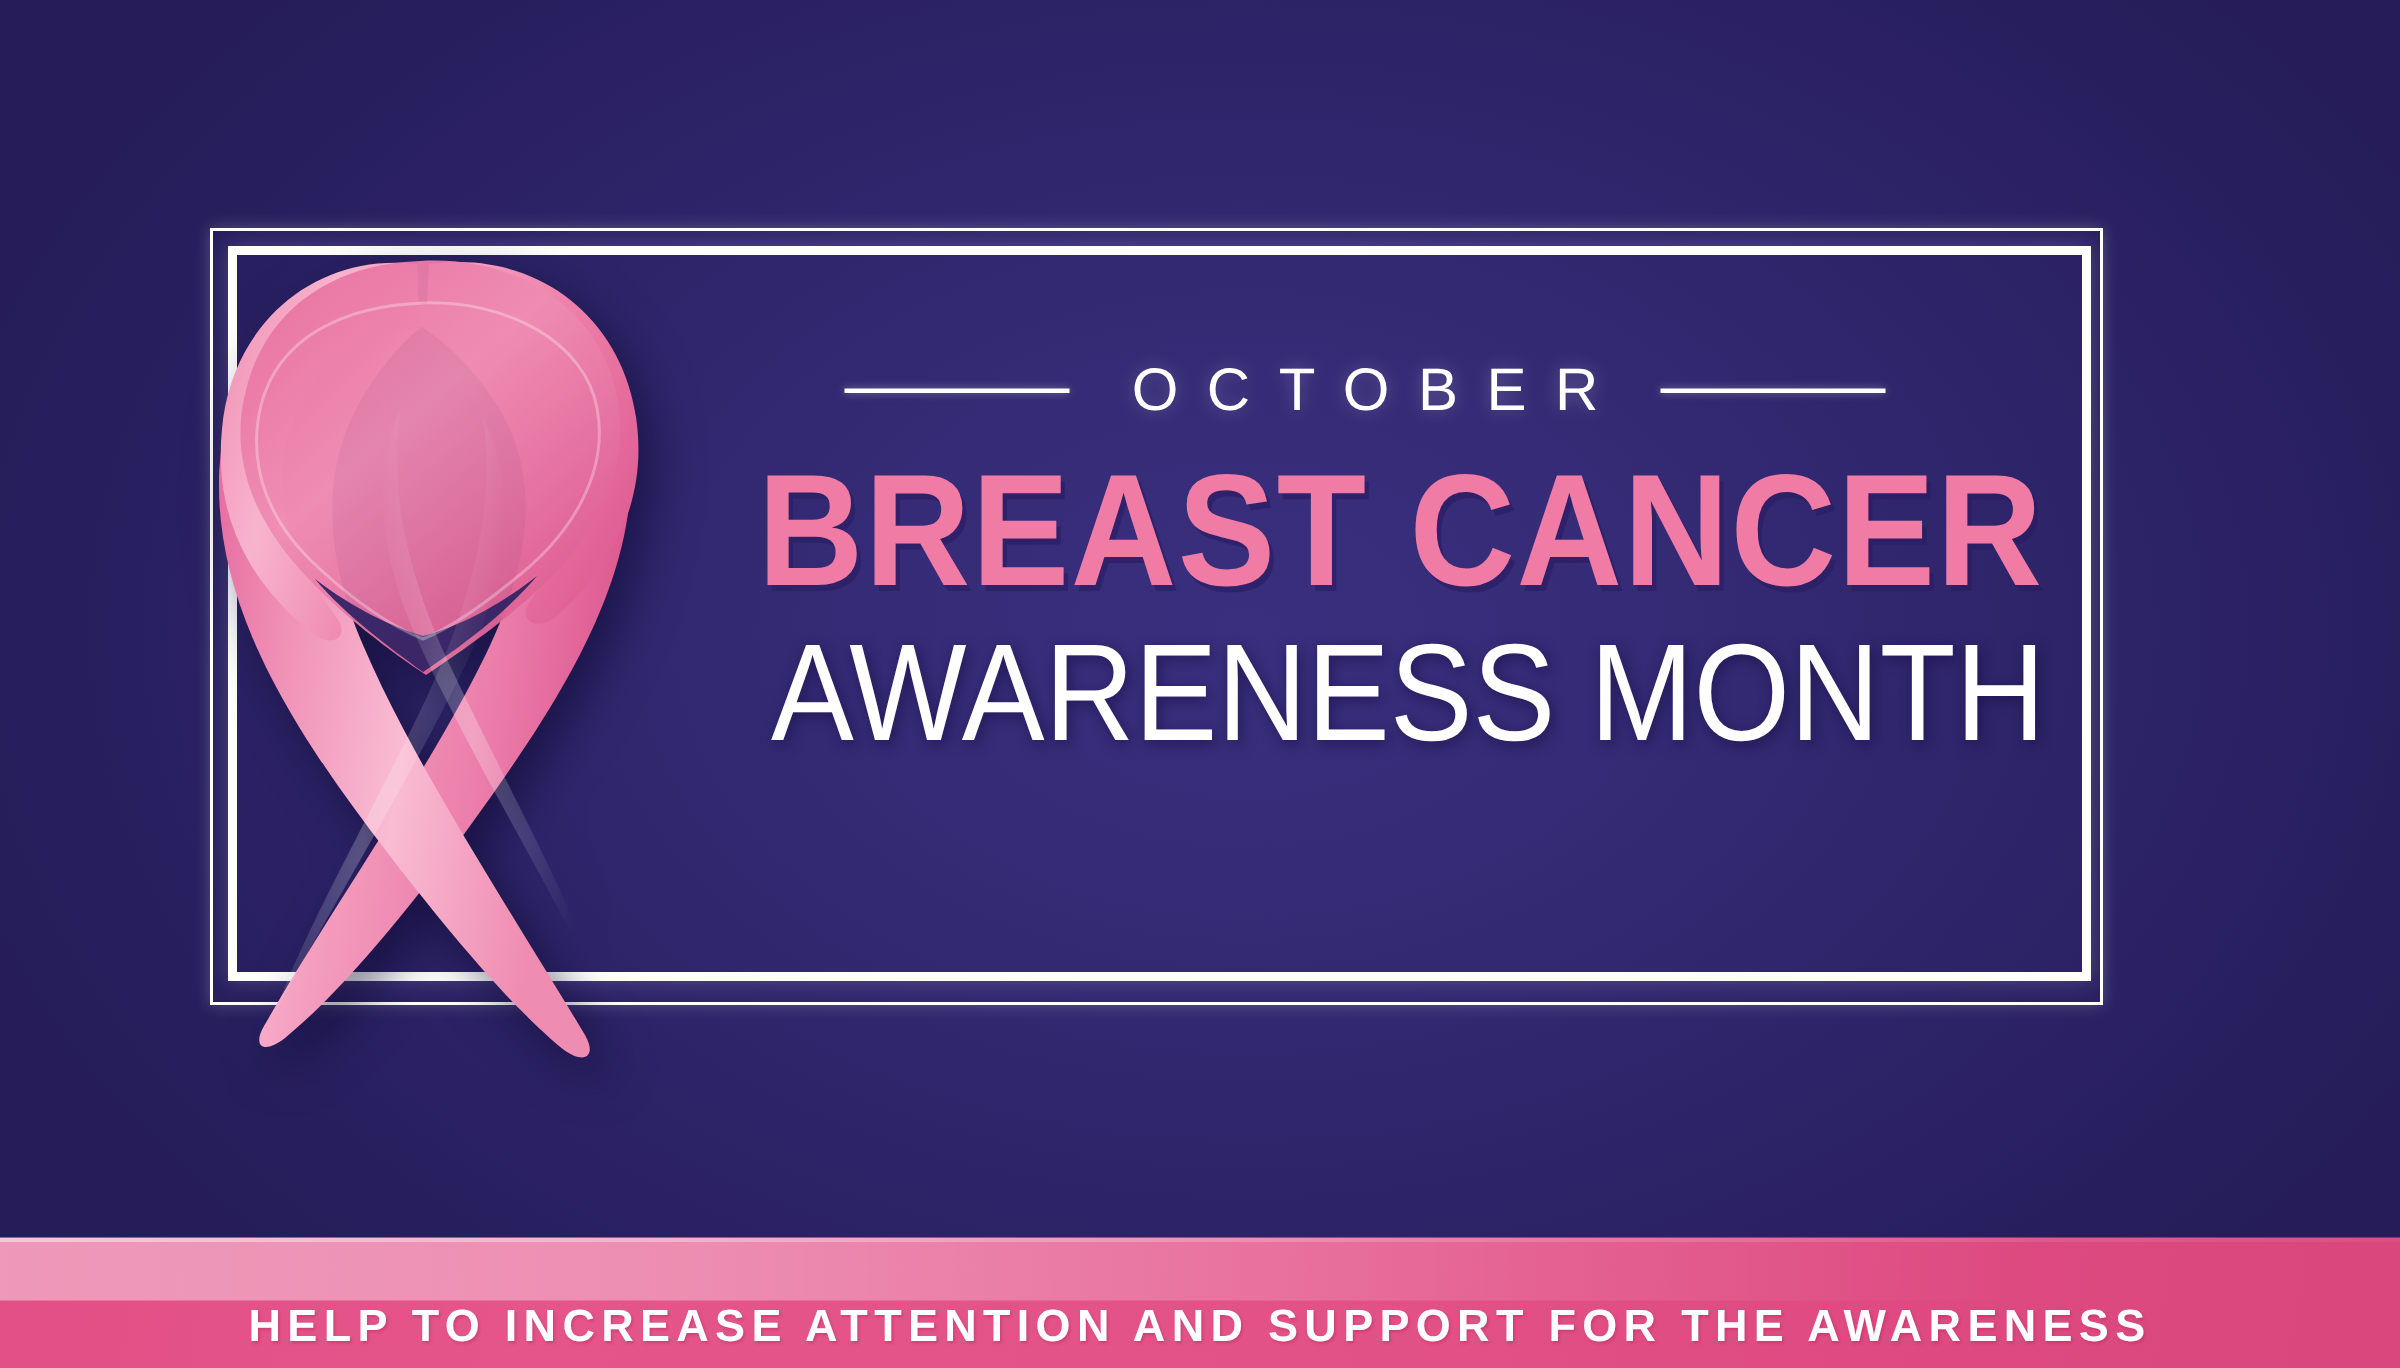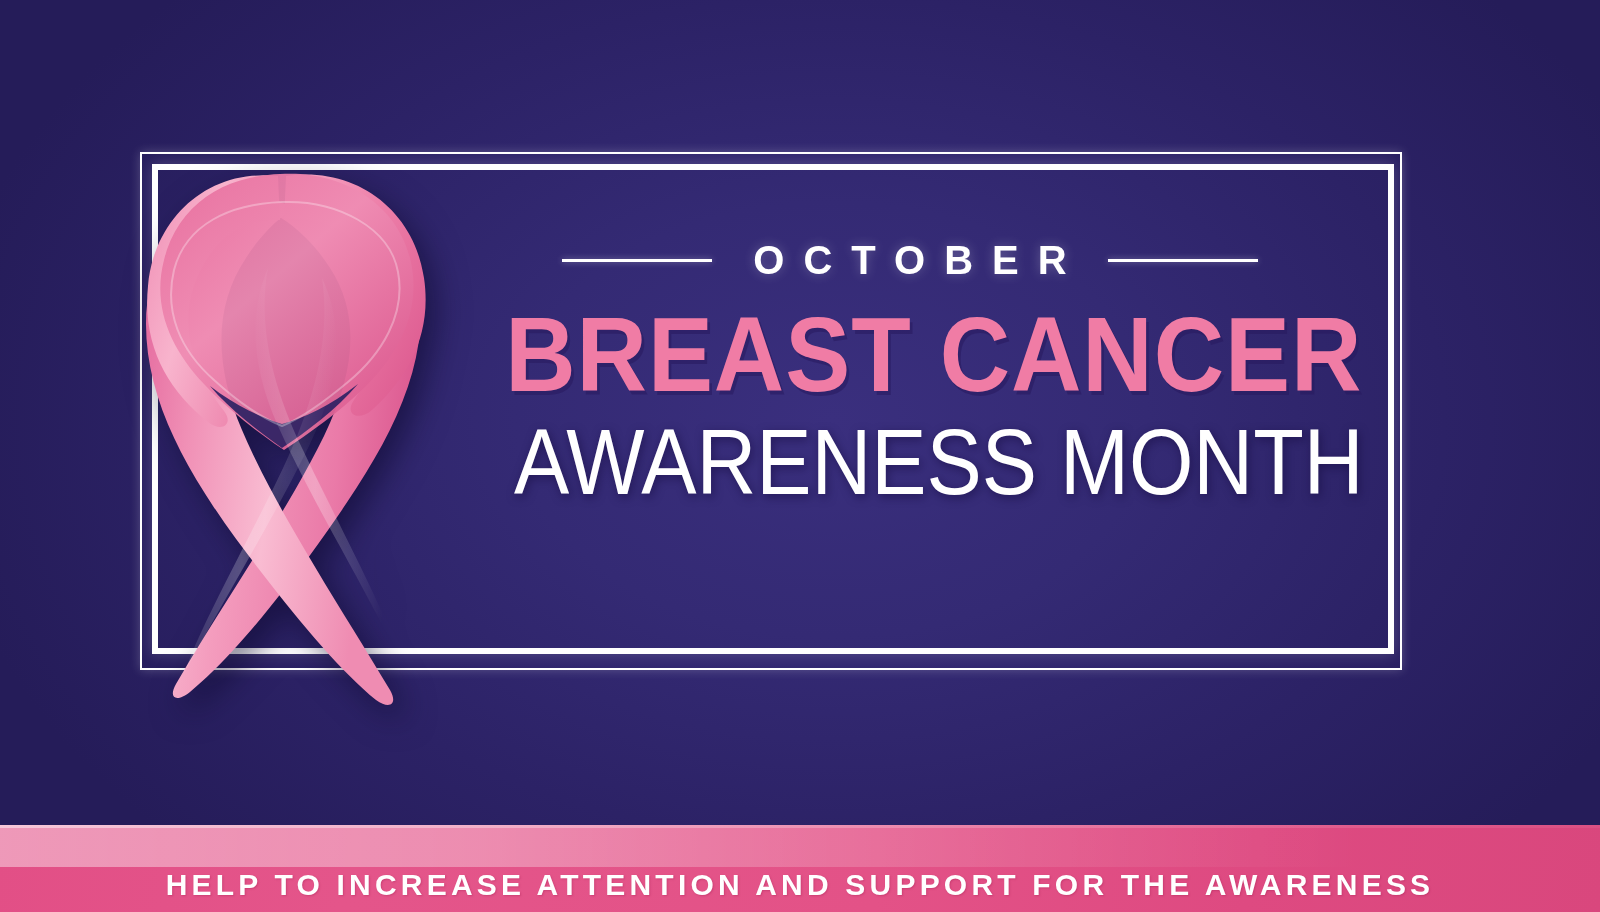--- a/index.html
+++ b/index.html
@@ -62,21 +62,21 @@
   }
   .rule{
     height:3px;
     background:#ffffff;
     flex:0 0 150px;
     box-shadow:0 0 6px rgba(255,255,255,.35);
   }
   .eyebrow{
     color:#ffffff;
     font-size:40px;
-    font-weight:700;
+    font-weight:400;
     letter-spacing:19px;
     text-indent:19px;
     white-space:nowrap;
     font-family:"Liberation Sans", sans-serif;
     text-shadow:0 0 12px rgba(255,255,255,.25);
   }
 
   .headline{
     margin-top:10px;
     color:#f07ca5;

